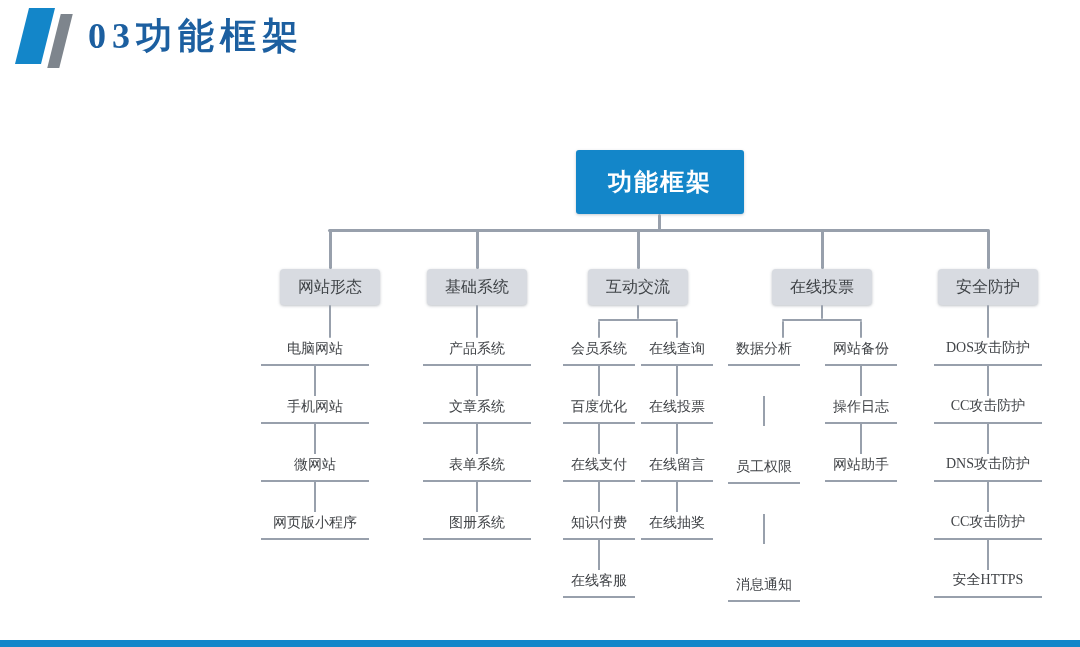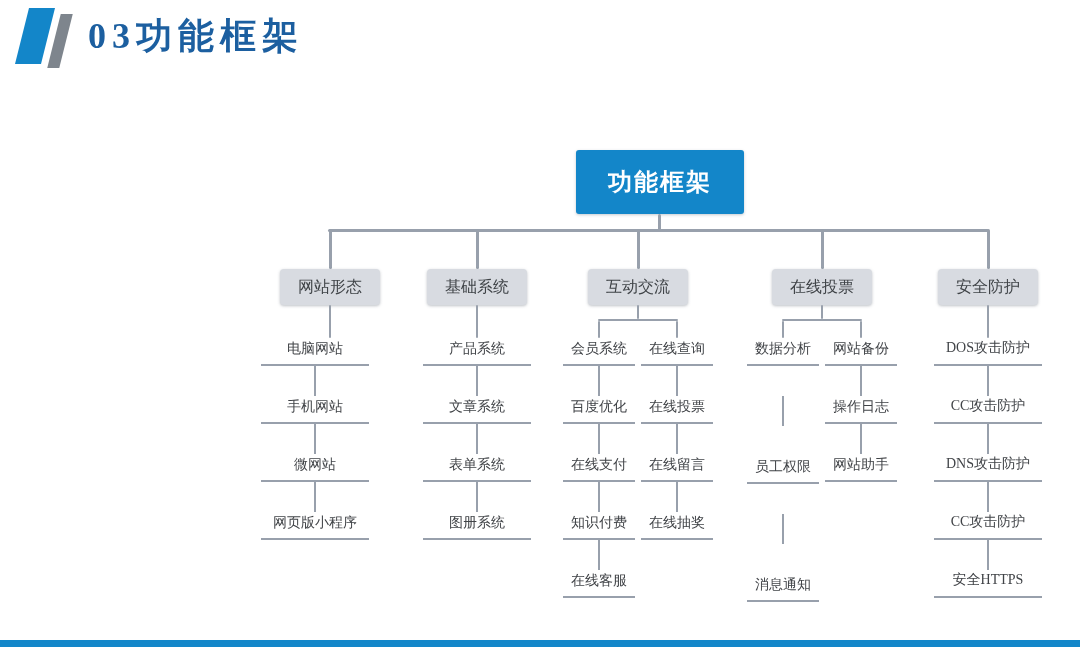--- a/index.html
+++ b/index.html
@@ -117,21 +117,21 @@
         <div class="leaf-label">在线留言</div>
         <div class="leaf-connector"></div>
         <div class="leaf-label">在线抽奖</div>
       </div>
       <div class="line" style="left: 821px; top: 229px; width: 3px; height: 40px;"></div>
       <div class="branch-box" style="left: 822px; top: 269px;">在线投票</div>
       <div class="line" style="left: 821px; top: 305px; width: 2px; height: 14px;"></div>
       <div class="line" style="left: 782px; top: 319px; width: 80px; height: 2px;"></div>
       <div class="line" style="left: 782px; top: 321px; width: 2px; height: 17px;"></div>
       <div class="line" style="left: 860px; top: 321px; width: 2px; height: 17px;"></div>
-      <div class="leaf-col narrow" style="left: 783px; top: 338px; gap: 30px;">
+      <div class="leaf-col narrow" style="left: 764px; top: 338px; gap: 30px;">
         <div class="leaf-label">数据分析</div>
         <div class="leaf-connector"></div>
         <div class="leaf-label">员工权限</div>
         <div class="leaf-connector"></div>
         <div class="leaf-label">消息通知</div>
       </div>
       <div class="leaf-col narrow" style="left: 861px; top: 338px;">
         <div class="leaf-label">网站备份</div>
         <div class="leaf-connector"></div>
         <div class="leaf-label">操作日志</div>

